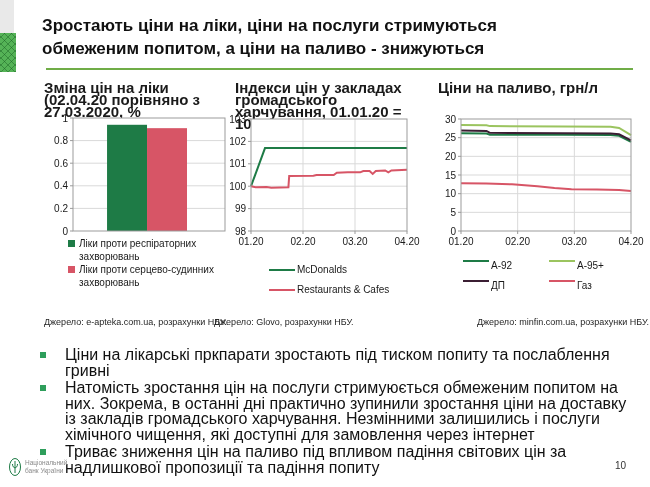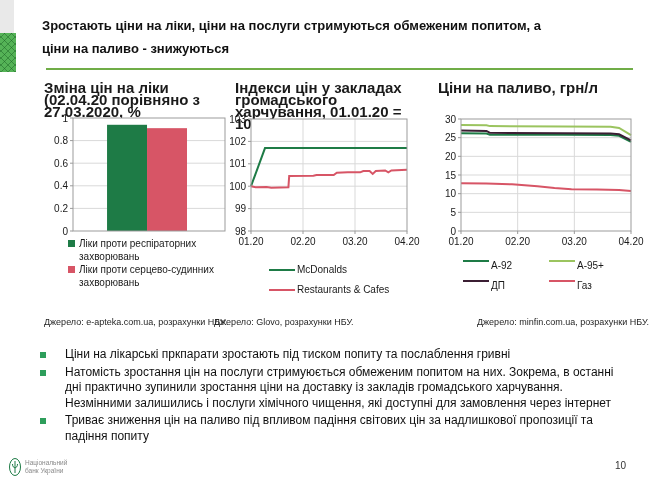--- a/index.html
+++ b/index.html
@@ -9,21 +9,21 @@
   }
   .deco-gray{position:absolute;left:0;top:0;width:14px;height:33px;background:#e9e9e9;}
   .deco-green{
     position:absolute;left:0;top:33px;width:16px;height:39px;background:#55b357;
     background-image:
       repeating-linear-gradient(45deg, rgba(20,90,30,.45) 0 1px, transparent 1px 5px),
       repeating-linear-gradient(-45deg, rgba(20,90,30,.45) 0 1px, transparent 1px 5px);
   }
   .slide-title{
     position:absolute;left:42px;top:14px;width:530px;
-    font-size:13px;font-weight:bold;line-height:23px;color:#111;
+    font-size:17px;font-weight:bold;line-height:23px;color:#111;
   }
   .title-rule{position:absolute;left:46px;top:68px;width:587px;height:2px;background:#70ad47;}
 
   .chart-col{position:absolute;top:82px;}
   .col-1{left:44px;width:190px;}
   .col-2{left:235px;width:192px;}
   .col-3{left:438px;width:200px;}
   .chart-title{font-size:15px;font-weight:bold;line-height:12px;height:34px;}
   svg{overflow:visible;display:block;}
   .axlbl{font-size:10px;fill:#1a1a1a;font-family:"Liberation Sans",sans-serif;}
@@ -38,21 +38,21 @@
   .legend-grid{margin-top:10px;padding-left:25px;display:grid;grid-template-columns:86px auto;row-gap:6px;}
   .legend-grid .legend-item{display:flex;align-items:flex-start;height:14px;}
   .legend-grid .ln{flex:0 0 26px;width:26px;height:2px;margin-right:2px;}
 
   .source-note{position:absolute;top:317px;font-size:9px;color:#1f1f1f;white-space:nowrap;}
   .src-1{left:44px;} .src-2{left:214px;} .src-3{left:477px;}
 
   .bullet-list{position:absolute;left:40px;top:347px;width:592px;}
   .bullet-item{display:flex;margin-bottom:2px;}
   .bullet-sq{flex:0 0 6px;width:6px;height:6px;background:#2e9e5b;margin:5px 19px 0 0;}
-  .bullet-text{font-size:12px;line-height:15.5px;color:#111;}
+  .bullet-text{font-size:16px;line-height:15.5px;color:#111;}
 
   .footer-logo{position:absolute;left:8px;top:457px;display:flex;align-items:center;}
   .logo-text{font-size:6.5px;line-height:8px;color:#8a8a8a;margin-left:3px;}
   .page-number{position:absolute;right:24px;top:460px;font-size:10px;color:#333;}
 </style>
 </head>
 <body>
 
 <div class="deco-gray"></div>
 <div class="deco-green"></div>

